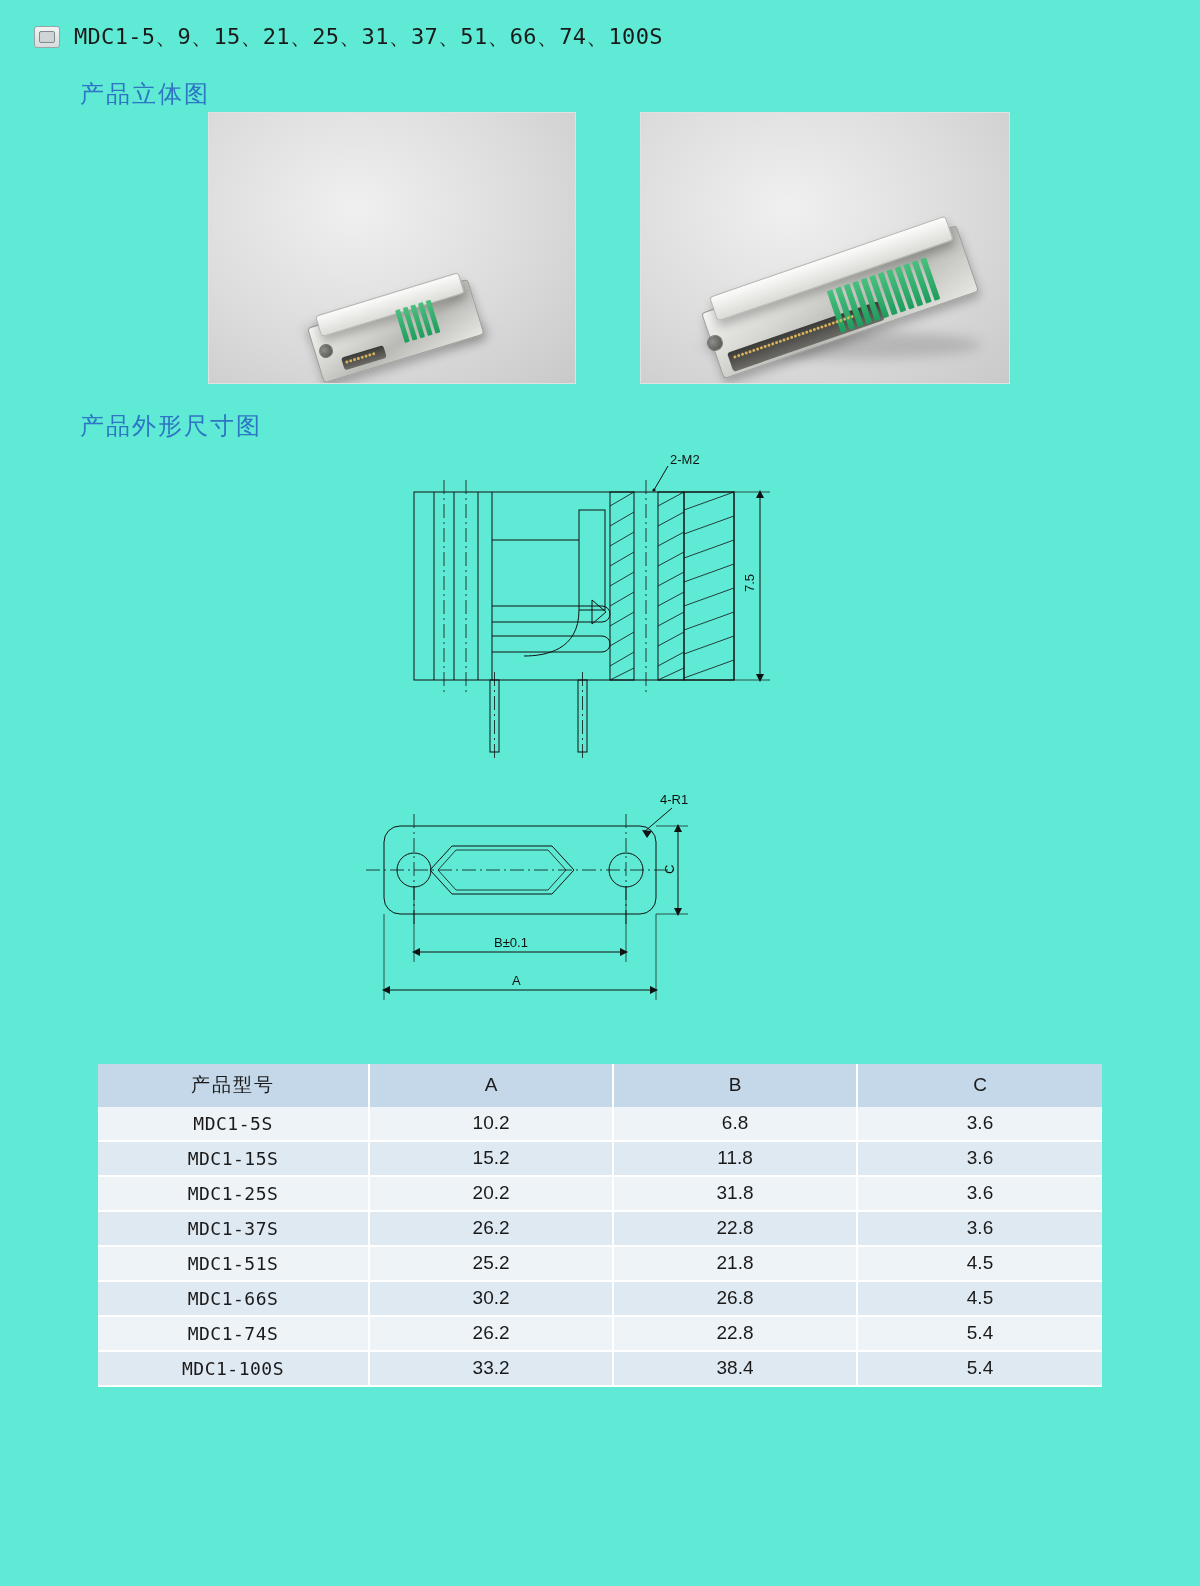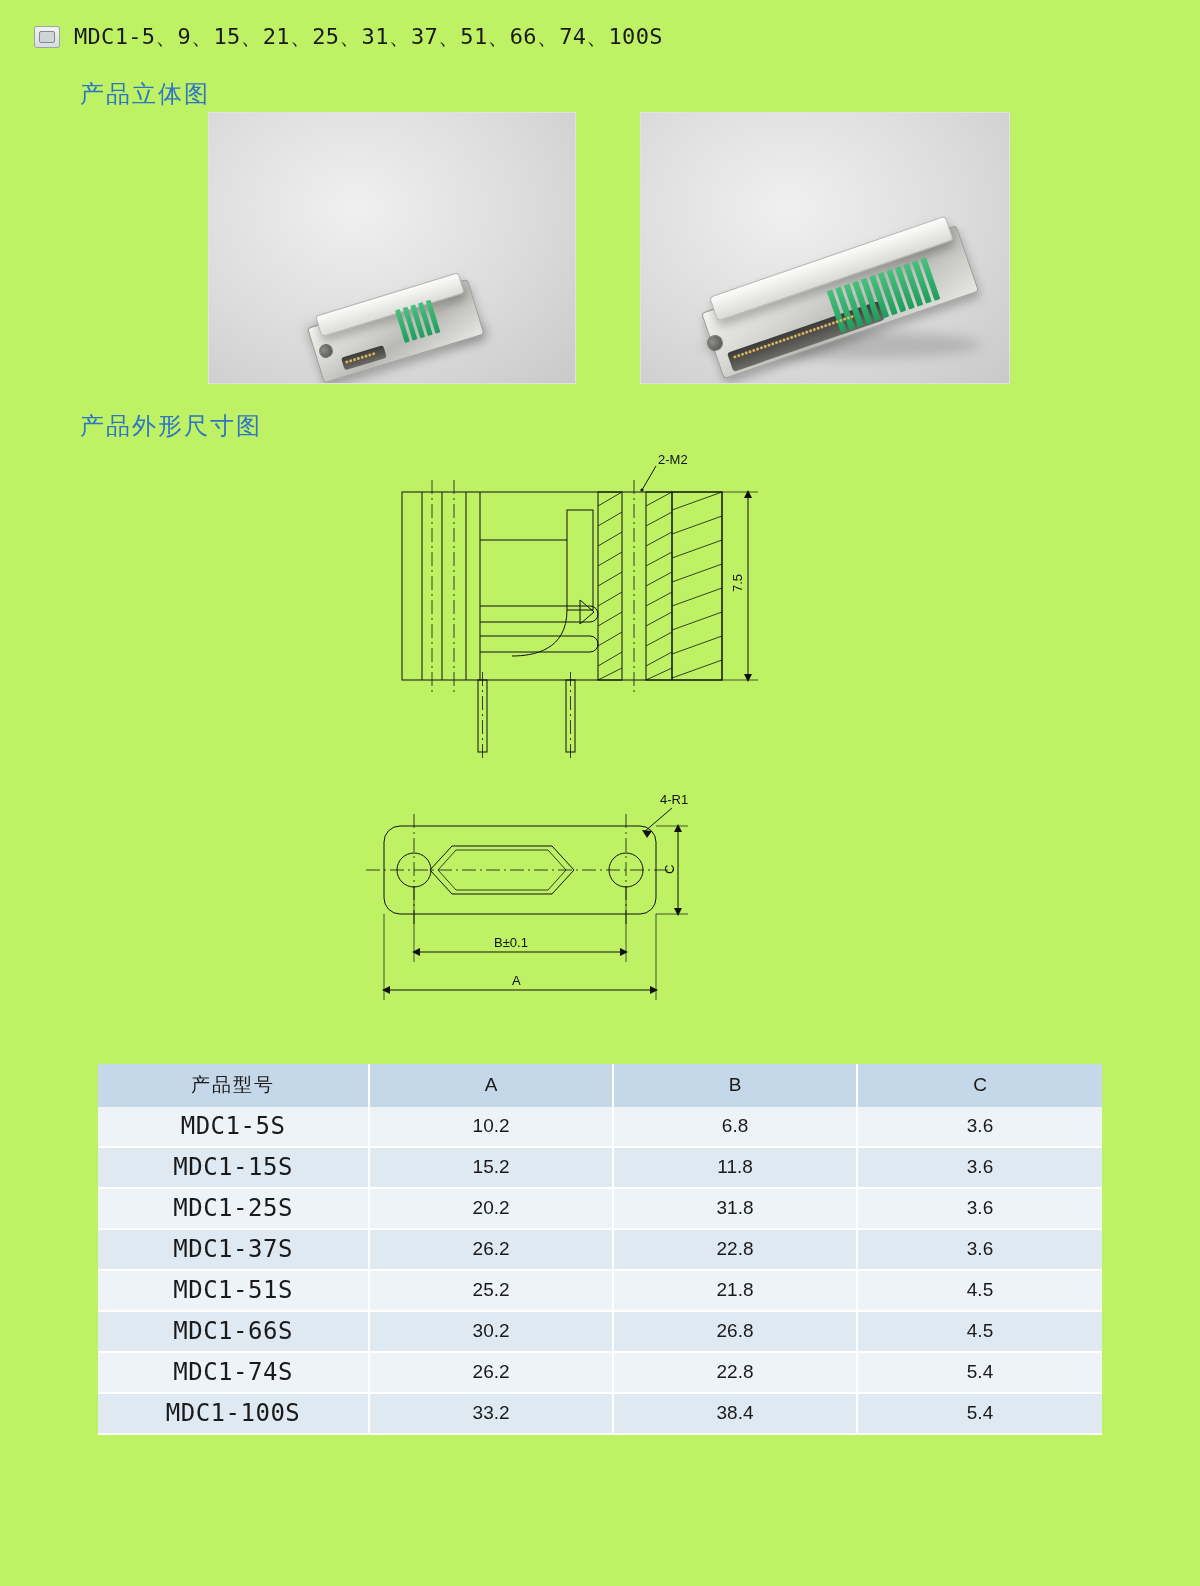--- a/index.html
+++ b/index.html
@@ -6,21 +6,21 @@
   html, body {
     margin: 0; padding: 0;
     width: 1200px; height: 1586px;
     background: #ffffff;
     font-family: "Liberation Sans", sans-serif;
   }
   .page {
     position: relative;
     width: 1200px;
     height: 1586px;
-    background: #bef264;
+    background: #5eead4;
     overflow: hidden;
   }
 
   
   .header {
     position: absolute;
     top: 22px;
     left: 34px;
     display: flex;
     align-items: center;
@@ -117,21 +117,21 @@
   .contact {
     width: 3px; height: 3px;
     border-radius: 50%;
     background: #d8b25a;
   }
 
   
   .draw {
     position: absolute;
   }
-  #draw-side { left: 384px; top: 450px; width: 400px; height: 320px; }
+  #draw-side { left: 396px; top: 450px; width: 400px; height: 320px; }
   #draw-front { left: 360px; top: 790px; width: 400px; height: 240px; }
   .draw svg { display: block; }
   .draw text {
     font-family: "Liberation Sans", sans-serif;
     fill: #111;
   }
 
   
   .table-wrap {
     position: absolute;
@@ -161,21 +161,21 @@
     padding: 8px 0 9px 0;
   }
   thead th.col-letter {
     font-family: "Liberation Sans", sans-serif;
     letter-spacing: 0;
   }
   tbody tr:nth-child(odd) { background: #eef3f8; }
   tbody tr:nth-child(even) { background: #dfe9f2; }
   tbody td.model {
     font-family: "DejaVu Sans Mono", monospace;
-    font-size: 24px;
+    font-size: 18px;
     letter-spacing: 0.5px;
   }
   tbody tr { border-bottom: 2px solid #ffffff; }
 </style>
 </head>
 <body>
 
 <div class="page">
 
   <div class="header">

